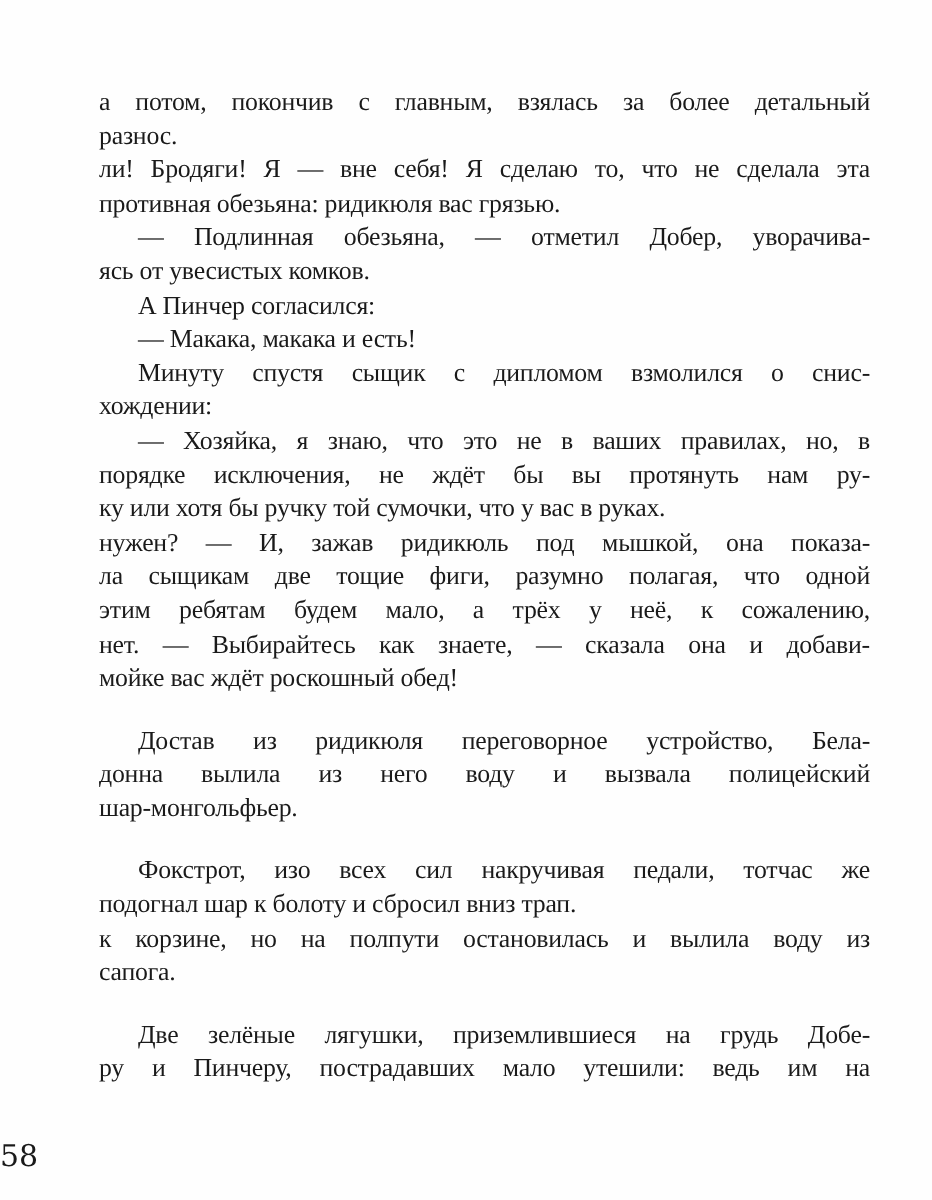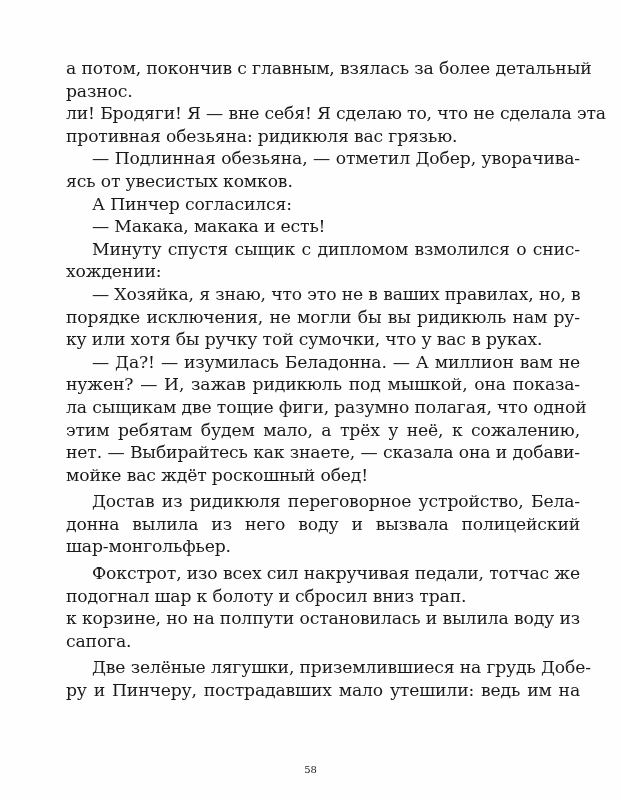--- a/index.html
+++ b/index.html
@@ -19,42 +19,43 @@
     position: absolute;
     left: 0; top: 0;
     width: 621px; height: 800px;
     background: #fefefe;
   }
   .text-block {
     position: absolute;
     left: 66px;
     top: 57px;
     width: 514px;
+    font-family: Liberation Serif, serif;
   }
   .line {
     display: block;
     height: 22.6px;
     line-height: 22.6px;
     font-size: 17.2px;
     white-space: nowrap;
     text-align: justify;
     text-align-last: justify;
     letter-spacing: -0.15px;
     overflow: visible;
   }
   .line.indent { padding-left: 26px; }
   .line.last { text-align-last: left; }
-  .line.gap { margin-top: 4px; }
+  .line.gap { margin-top: 19px; }
   .page-number {
     position: absolute;
     left: 0;
     width: 621px;
     top: 760px;
-    text-align: center;
-    font-size: 10px;
+    text-align: left;
+    font-size: 20px;
     line-height: 20px;
     color: #1a1a1a;
   }
 </style>
 </head>
 <body>
 
 <div class="page">
   <div class="text-block">
 
@@ -81,26 +82,25 @@
       <span class="line indent last">— Макака, макака и есть!</span>
     </div>
 
     <div>
       <span class="line indent">Минуту спустя сыщик с дипломом взмолился о снис-</span>
       <span class="line last">хождении:</span>
     </div>
 
     <div>
       <span class="line indent">— Хозяйка, я знаю, что это не в ваших правилах, но, в</span>
-      <span class="line">порядке исключения, не могли бы вы ридикюль нам ру-</span>
+      <span class="line">порядке исключения, не ждёт бы вы протянуть нам ру-</span>
       <span class="line last">ку или хотя бы ручку той сумочки, что у вас в руках.</span>
     </div>
 
     <div>
-      <span class="line indent">— Да?! — изумилась Беладонна. — А миллион вам не</span>
       <span class="line">нужен? — И, зажав ридикюль под мышкой, она показа-</span>
       <span class="line">ла сыщикам две тощие фиги, разумно полагая, что одной</span>
       <span class="line">этим ребятам будем мало, а трёх у неё, к сожалению,</span>
       <span class="line">нет. — Выбирайтесь как знаете, — сказала она и добави-</span>
       <span class="line last">мойке вас ждёт роскошный обед!</span>
     </div>
 
     <div>
       <span class="line indent gap">Достав из ридикюля переговорное устройство, Бела-</span>
       <span class="line">донна вылила из него воду и вызвала полицейский</span>

